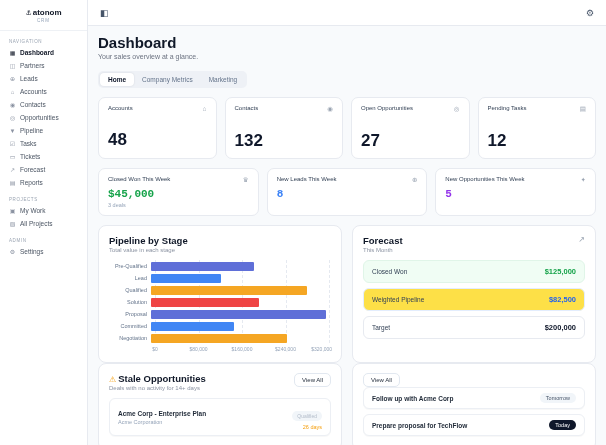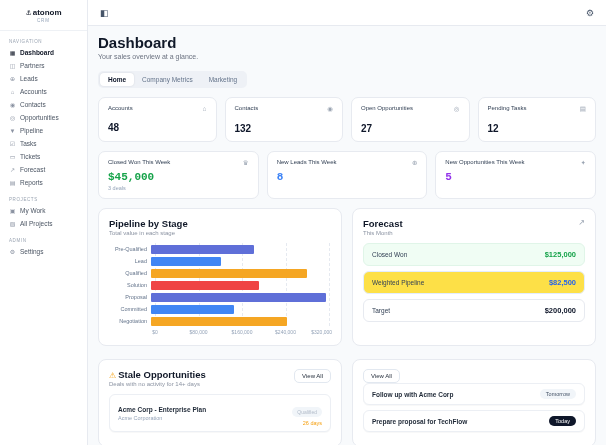--- a/index.html
+++ b/index.html
@@ -29,27 +29,27 @@
 
   .page-title { font-size:15px; font-weight:bold; color:#101828; }
   .page-sub { font-size:7px; color:#6b7280; margin:2px 0 8px; }
 
   .tabs { display:inline-flex; background:#eef1f6; border-radius:5px; padding:2px; margin-bottom:9px; }
   .tab { font-size:6.5px; color:#64748b; padding:3px 8px; border-radius:4px; cursor:pointer; }
   .tab.active { background:#ffffff; color:#0f172a; font-weight:bold; box-shadow:0 0 2px rgba(16,24,40,.12); }
 
   .grid4 { display:grid; grid-template-columns:repeat(4,1fr); gap:8px; margin-bottom:9px; }
   .grid3 { display:grid; grid-template-columns:repeat(3,1fr); gap:8px; margin-bottom:9px; }
-  .grid2 { display:grid; grid-template-columns:repeat(2,1fr); gap:10px; margin-bottom:13px; }
+  .grid2 { display:grid; grid-template-columns:repeat(2,1fr); gap:10px; margin-bottom:0; }
 
   .card { background:#fff; border:1px solid #e7eaf0; border-radius:7px; padding:7px 9px; }
   .card-head { display:flex; justify-content:space-between; align-items:flex-start; }
   .card-label { font-size:6px; color:#334155; }
   .card-ico { font-size:6.5px; color:#9aa4b2; }
-  .card-value { font-size:10px; font-weight:bold; margin-top:10px; }
+  .card-value { font-size:17px; font-weight:bold; margin-top:18px; }
   .week .card-value { font-size:11px; margin-top:4px;font-family:Liberation Mono, monospace; }
   .card-subtext { font-size:5.5px; color:#94a3b8; margin-top:2px; }
 
   .panel { background:#fff; border:1px solid #e7eaf0; border-radius:8px; padding:9px 10px; }
   .panel-head { display:flex; justify-content:space-between; align-items:flex-start; }
   .panel-title { font-size:9.5px; font-weight:bold; color:#101828; }
   .panel-title .warn { color:#f59e0b; font-size:8px; margin-right:2px; }
   .panel-sub { font-size:6px; color:#8b93a2; margin:1px 0 7px; }
   .view-all { font-size:6px; color:#1f2937; border:1px solid #e2e8f0; background:#fff; border-radius:5px;
     padding:3px 7px; cursor:pointer; white-space:nowrap; }

